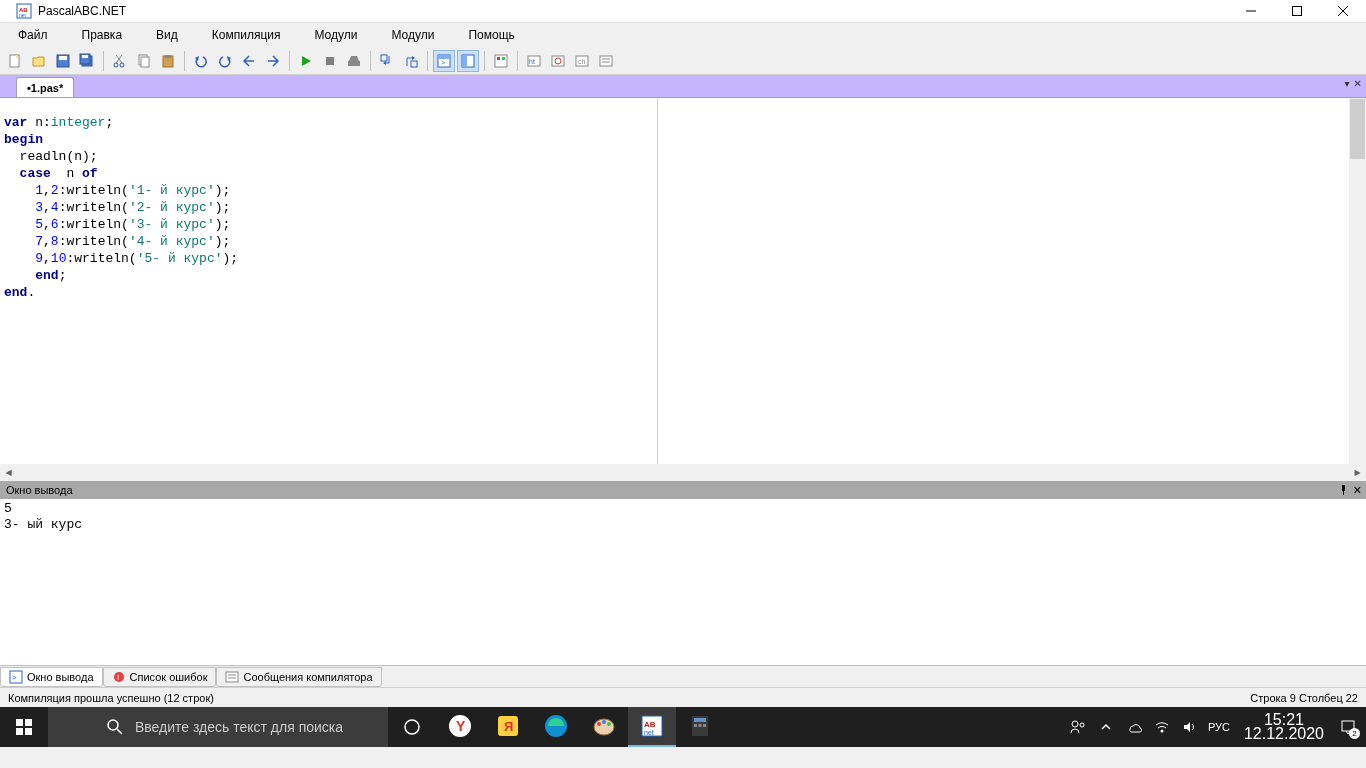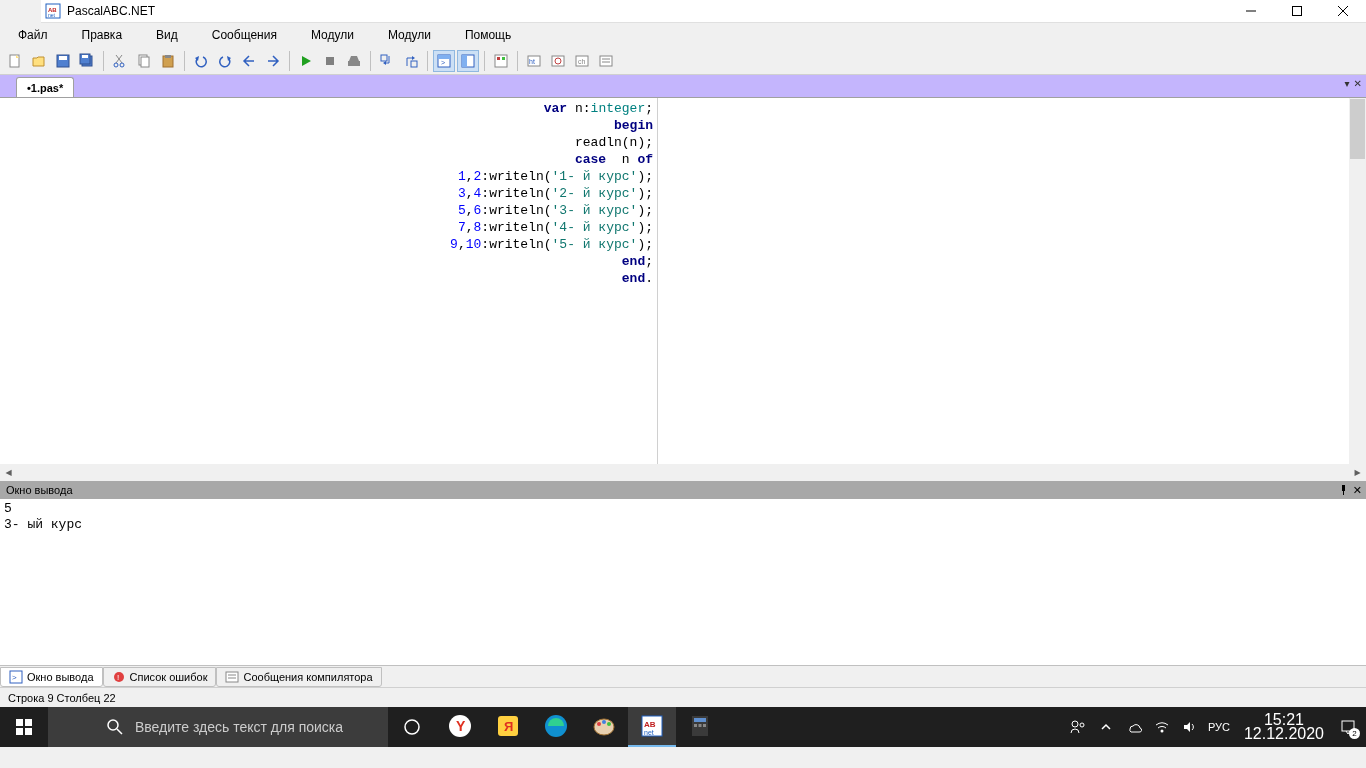--- a/index.html
+++ b/index.html
@@ -1,39 +1,39 @@
 <!DOCTYPE html>
 <html><head>
 <meta charset="utf-8">
 <style>
 * { margin: 0; padding: 0; box-sizing: border-box; }
 body { font-family: "Segoe UI", Tahoma, sans-serif; font-size: 12px; background: #f0f0f0; overflow: hidden; width: 1366px; height: 768px; }
 
-.titlebar { height: 23px; background: #fff; display: flex; align-items: center; padding-left: 4px; border-bottom: 1px solid #e0e0e0; margin-left: 41px; }
+.titlebar { height: 23px; background: #fff; display: flex; align-items: center; padding-left: 16px; border-bottom: 1px solid #e0e0e0; }
 .titlebar-icon { width: 16px; height: 16px; margin-right: 6px; }
 .titlebar-text { font-size: 12px; color: #000; flex: 1; }
 .titlebar-controls { display: flex; }
 .titlebar-btn { width: 46px; height: 23px; display: flex; align-items: center; justify-content: center; font-size: 11px; }
 
 .menubar { height: 24px; background: #f0f0f0; display: flex; align-items: center; padding-left: 8px; gap: 14px; }
 .menubar-item { padding: 3px 10px; font-size: 12px; color: #000; }
 
 .toolbar { height: 28px; background: #f0f0f0; display: flex; align-items: center; padding-left: 4px; gap: 2px; border-bottom: 1px solid #d0d0d0; }
 .tb-btn { width: 22px; height: 22px; display: flex; align-items: center; justify-content: center; border: 1px solid transparent; }
 .tb-sep { width: 1px; height: 20px; background: #c0c0c0; margin: 0 3px; }
 .tb-btn.active { background: #cce0f5; border: 1px solid #90b8e0; }
 
 .tabbar { height: 22px; background: #c4b5fd; display: flex; align-items: flex-end; padding-left: 16px; position: relative; }
 .doc-tab { height: 20px; background: #fff; border: 1px solid #a0a0a0; border-bottom: none; border-radius: 3px 3px 0 0; padding: 2px 10px; font-size: 11px; font-weight: bold; display: flex; align-items: center; }
 .tabbar-right { position: absolute; right: 4px; top: 3px; display: flex; gap: 4px; align-items: center; }
 .tabbar-right span { font-size: 10px; color: #333; }
 
 .editor-area { height: 367px; display: flex; background: #fff; border-top: 1px solid #a0a0a0; }
 .editor-left { width: 658px; border-right: 1px solid #d0d0d0; overflow: hidden; position: relative; }
-.editor-content { font-family: "Courier New", monospace; font-size: 13px; line-height: 17px; padding: 2px 4px; white-space: pre; color: #000; text-align: right; }
+.editor-content { font-family: "Courier New", monospace; font-size: 13px; line-height: 17px; padding: 16px 4px; white-space: pre; color: #000; }
 .kw { color: #000080; font-weight: bold; }
 .typ { color: #008080; }
 .str { color: #0f766e; }
 .num { color: #0000ff; }
 .editor-right { flex: 1; background: #fff; position: relative; }
 .vscroll { position: absolute; right: 0; top: 0; width: 17px; height: 100%; background: #f0f0f0; }
 .vscroll-thumb { width: 15px; height: 60px; margin: 1px; background: #cdcdcd; }
 
 .hscroll-row { height: 17px; background: #f0f0f0; display: flex; }
 .hscroll-arrow { width: 17px; height: 17px; display: flex; align-items: center; justify-content: center; font-size: 8px; color: #606060; }
@@ -95,21 +95,21 @@
           <line x1="10" y1="0" x2="0" y2="10" stroke="#000"></line>
         </svg>
       </div>
   </div>
 </div>
 
 <div class="menubar">
   <div class="menubar-item">Файл</div>
   <div class="menubar-item">Правка</div>
   <div class="menubar-item">Вид</div>
-  <div class="menubar-item">Сообщения</div>
+  <div class="menubar-item">Компиляция</div>
   <div class="menubar-item">Модули</div>
   <div class="menubar-item">Модули</div>
   <div class="menubar-item">Помощь</div>
 </div>
 
 <div class="toolbar">
   <div class="tb-btn">
       <svg width="16" height="16">
         <rect x="3" y="2" width="9" height="12" fill="#fff" stroke="#888"></rect>
         <polygon points="9,2 12,5 9,5" fill="#ffe080"></polygon>
@@ -336,20 +336,21 @@
           <rect x="1" y="2" width="12" height="10" fill="#fff" stroke="#888"></rect>
           <line x1="3" y1="5" x2="11" y2="5" stroke="#888"></line>
           <line x1="3" y1="8" x2="11" y2="8" stroke="#888"></line>
         </svg>
       </span>
     <span>Сообщения компилятора</span>
   </div>
 </div>
 
 <div class="statusbar">
+  <div class="status-left">Компиляция прошла успешно (12 строк)</div>
   <div class="status-right">Строка  9  Столбец  22</div>
 </div>
 
 <div class="taskbar">
   <div class="tb-start">
     <svg width="16" height="16">
         <rect x="0" y="0" width="7" height="7" fill="#fff"></rect>
         <rect x="9" y="0" width="7" height="7" fill="#fff"></rect>
         <rect x="0" y="9" width="7" height="7" fill="#fff"></rect>
         <rect x="9" y="9" width="7" height="7" fill="#fff"></rect>

